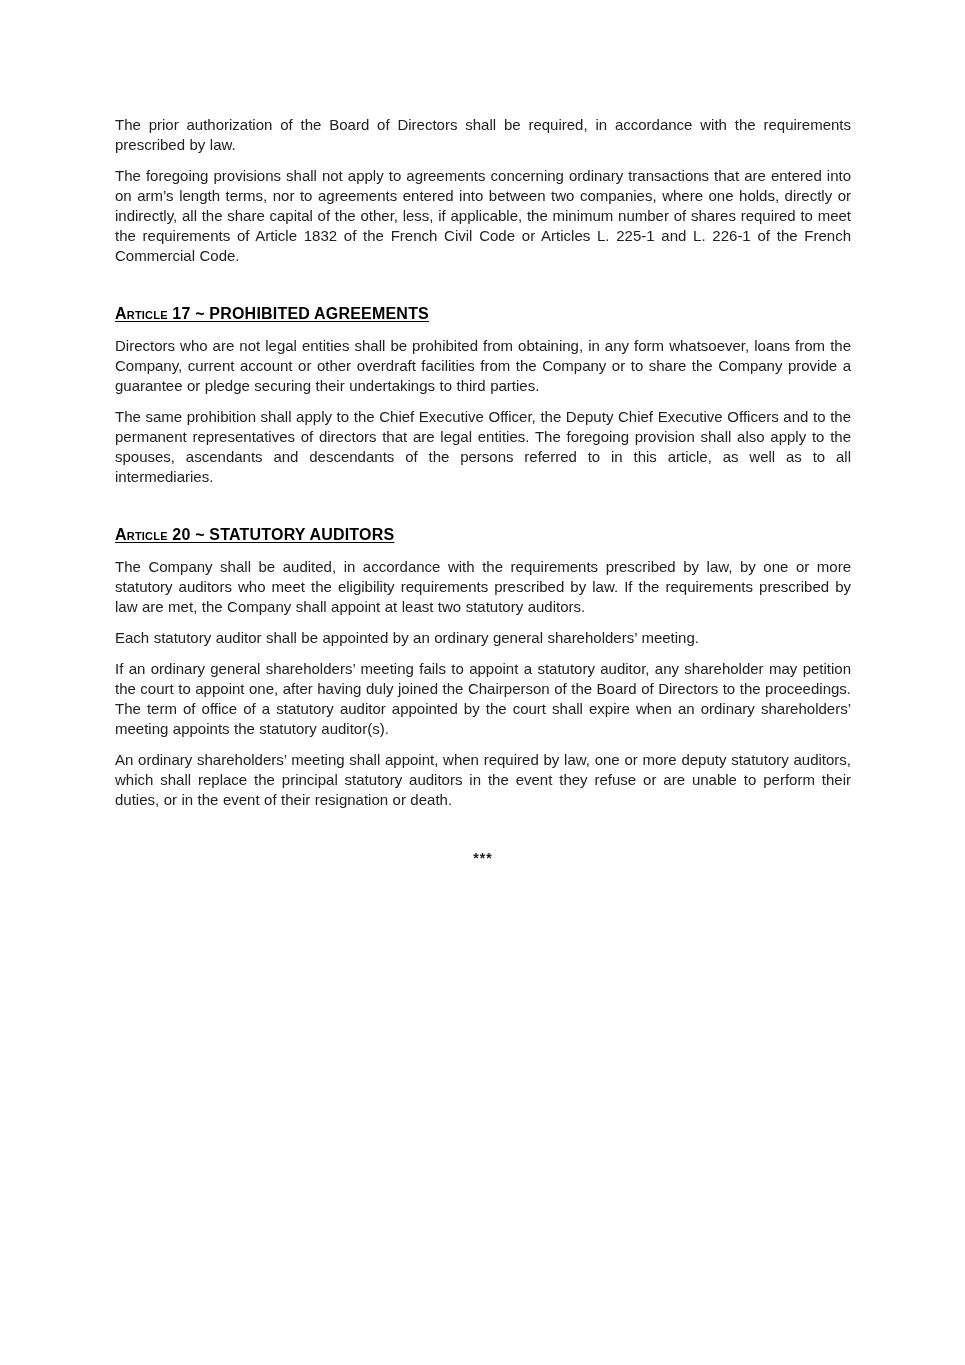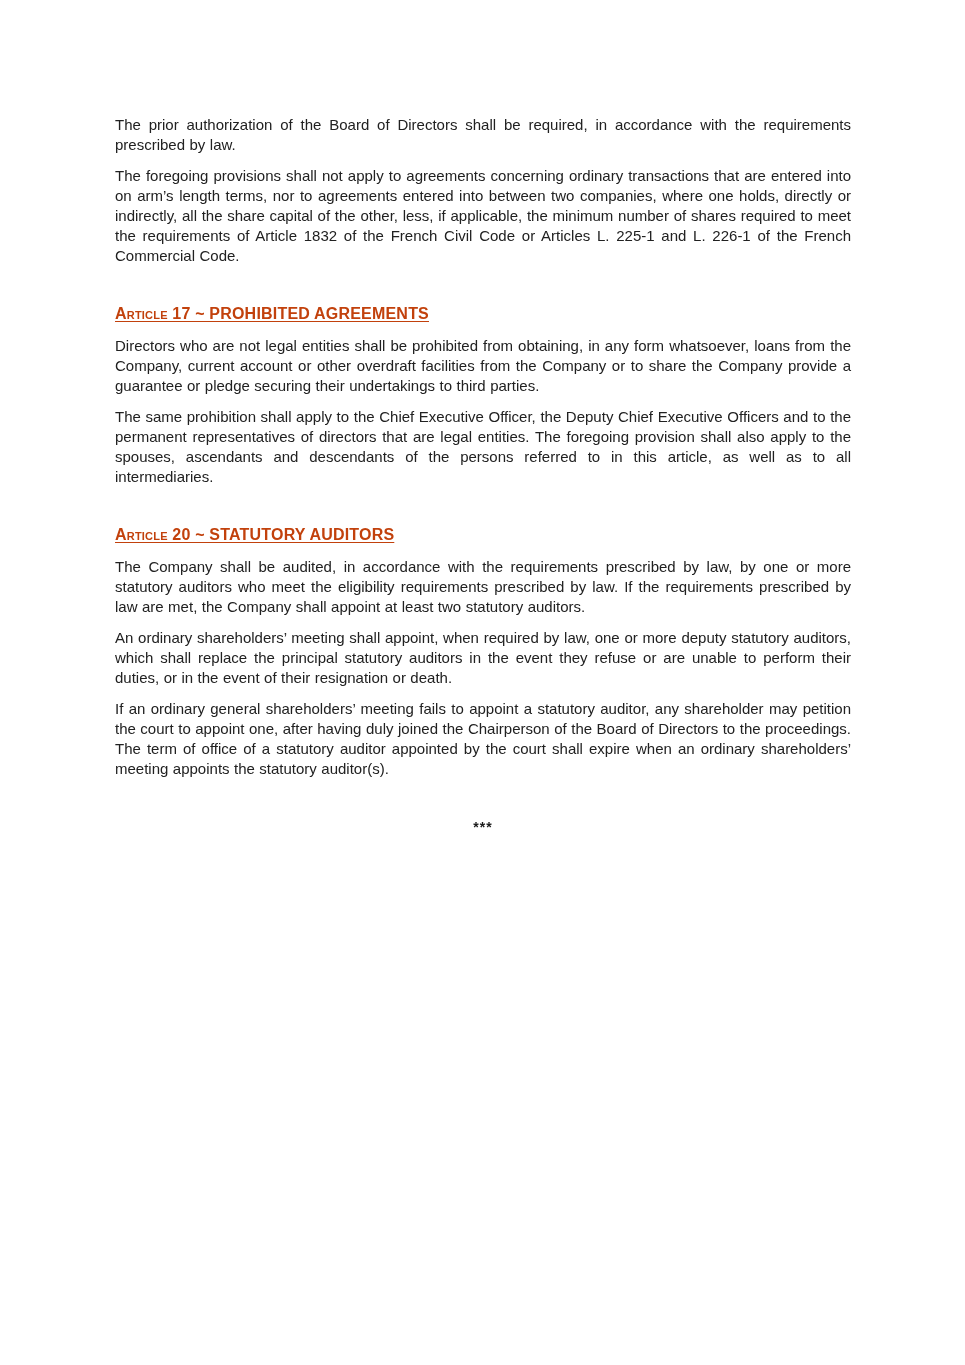--- a/index.html
+++ b/index.html
@@ -26,21 +26,21 @@
     word-spacing: 0.02em;
   }
   .article-heading {
     font-size: 16px;
     line-height: 21px;
     font-weight: bold;
     font-variant: small-caps;
     letter-spacing: 0.2px;
     text-decoration: underline;
     text-underline-offset: 2px;
-    color: #c2410c;
+    color: #000000;
     margin-top: 37px;
     margin-bottom: 12px;
     text-align: left;
   }
   .end-marker {
     margin-top: 38px;
     text-align: center;
     font-size: 14px;
     font-weight: bold;
     letter-spacing: 1px;
@@ -59,20 +59,21 @@
   <h2 class="article-heading">Article 17 ~ PROHIBITED AGREEMENTS</h2>
 
   <p class="para">Directors who are not legal entities shall be prohibited from obtaining, in any form whatsoever, loans from the Company, current account or other overdraft facilities from the Company or to share the Company provide a guarantee or pledge securing their undertakings to third parties.</p>
 
   <p class="para">The same prohibition shall apply to the Chief Executive Officer, the Deputy Chief Executive Officers and to the permanent representatives of directors that are legal entities. The foregoing provision shall also apply to the spouses, ascendants and descendants of the persons referred to in this article, as well as to all intermediaries.</p>
 
   <h2 class="article-heading">Article 20 ~ STATUTORY AUDITORS</h2>
 
   <p class="para">The Company shall be audited, in accordance with the requirements prescribed by law, by one or more statutory auditors who meet the eligibility requirements prescribed by law. If the requirements prescribed by law are met, the Company shall appoint at least two statutory auditors.</p>
 
+  <p class="para">Each statutory auditor shall be appointed by an ordinary general shareholders’ meeting.</p>
+
+  <p class="para">If an ordinary general shareholders’ meeting fails to appoint a statutory auditor, any shareholder may petition the court to appoint one, after having duly joined the Chairperson of the Board of Directors to the proceedings. The term of office of a statutory auditor appointed by the court shall expire when an ordinary shareholders’ meeting appoints the statutory auditor(s).</p>
 
   <p class="para">An ordinary shareholders’ meeting shall appoint, when required by law, one or more deputy statutory auditors, which shall replace the principal statutory auditors in the event they refuse or are unable to perform their duties, or in the event of their resignation or death.</p>
-
-  <p class="para">If an ordinary general shareholders’ meeting fails to appoint a statutory auditor, any shareholder may petition the court to appoint one, after having duly joined the Chairperson of the Board of Directors to the proceedings. The term of office of a statutory auditor appointed by the court shall expire when an ordinary shareholders’ meeting appoints the statutory auditor(s).</p>
 
   <div class="end-marker">***</div>
 
 </div>
 
 </body></html>

